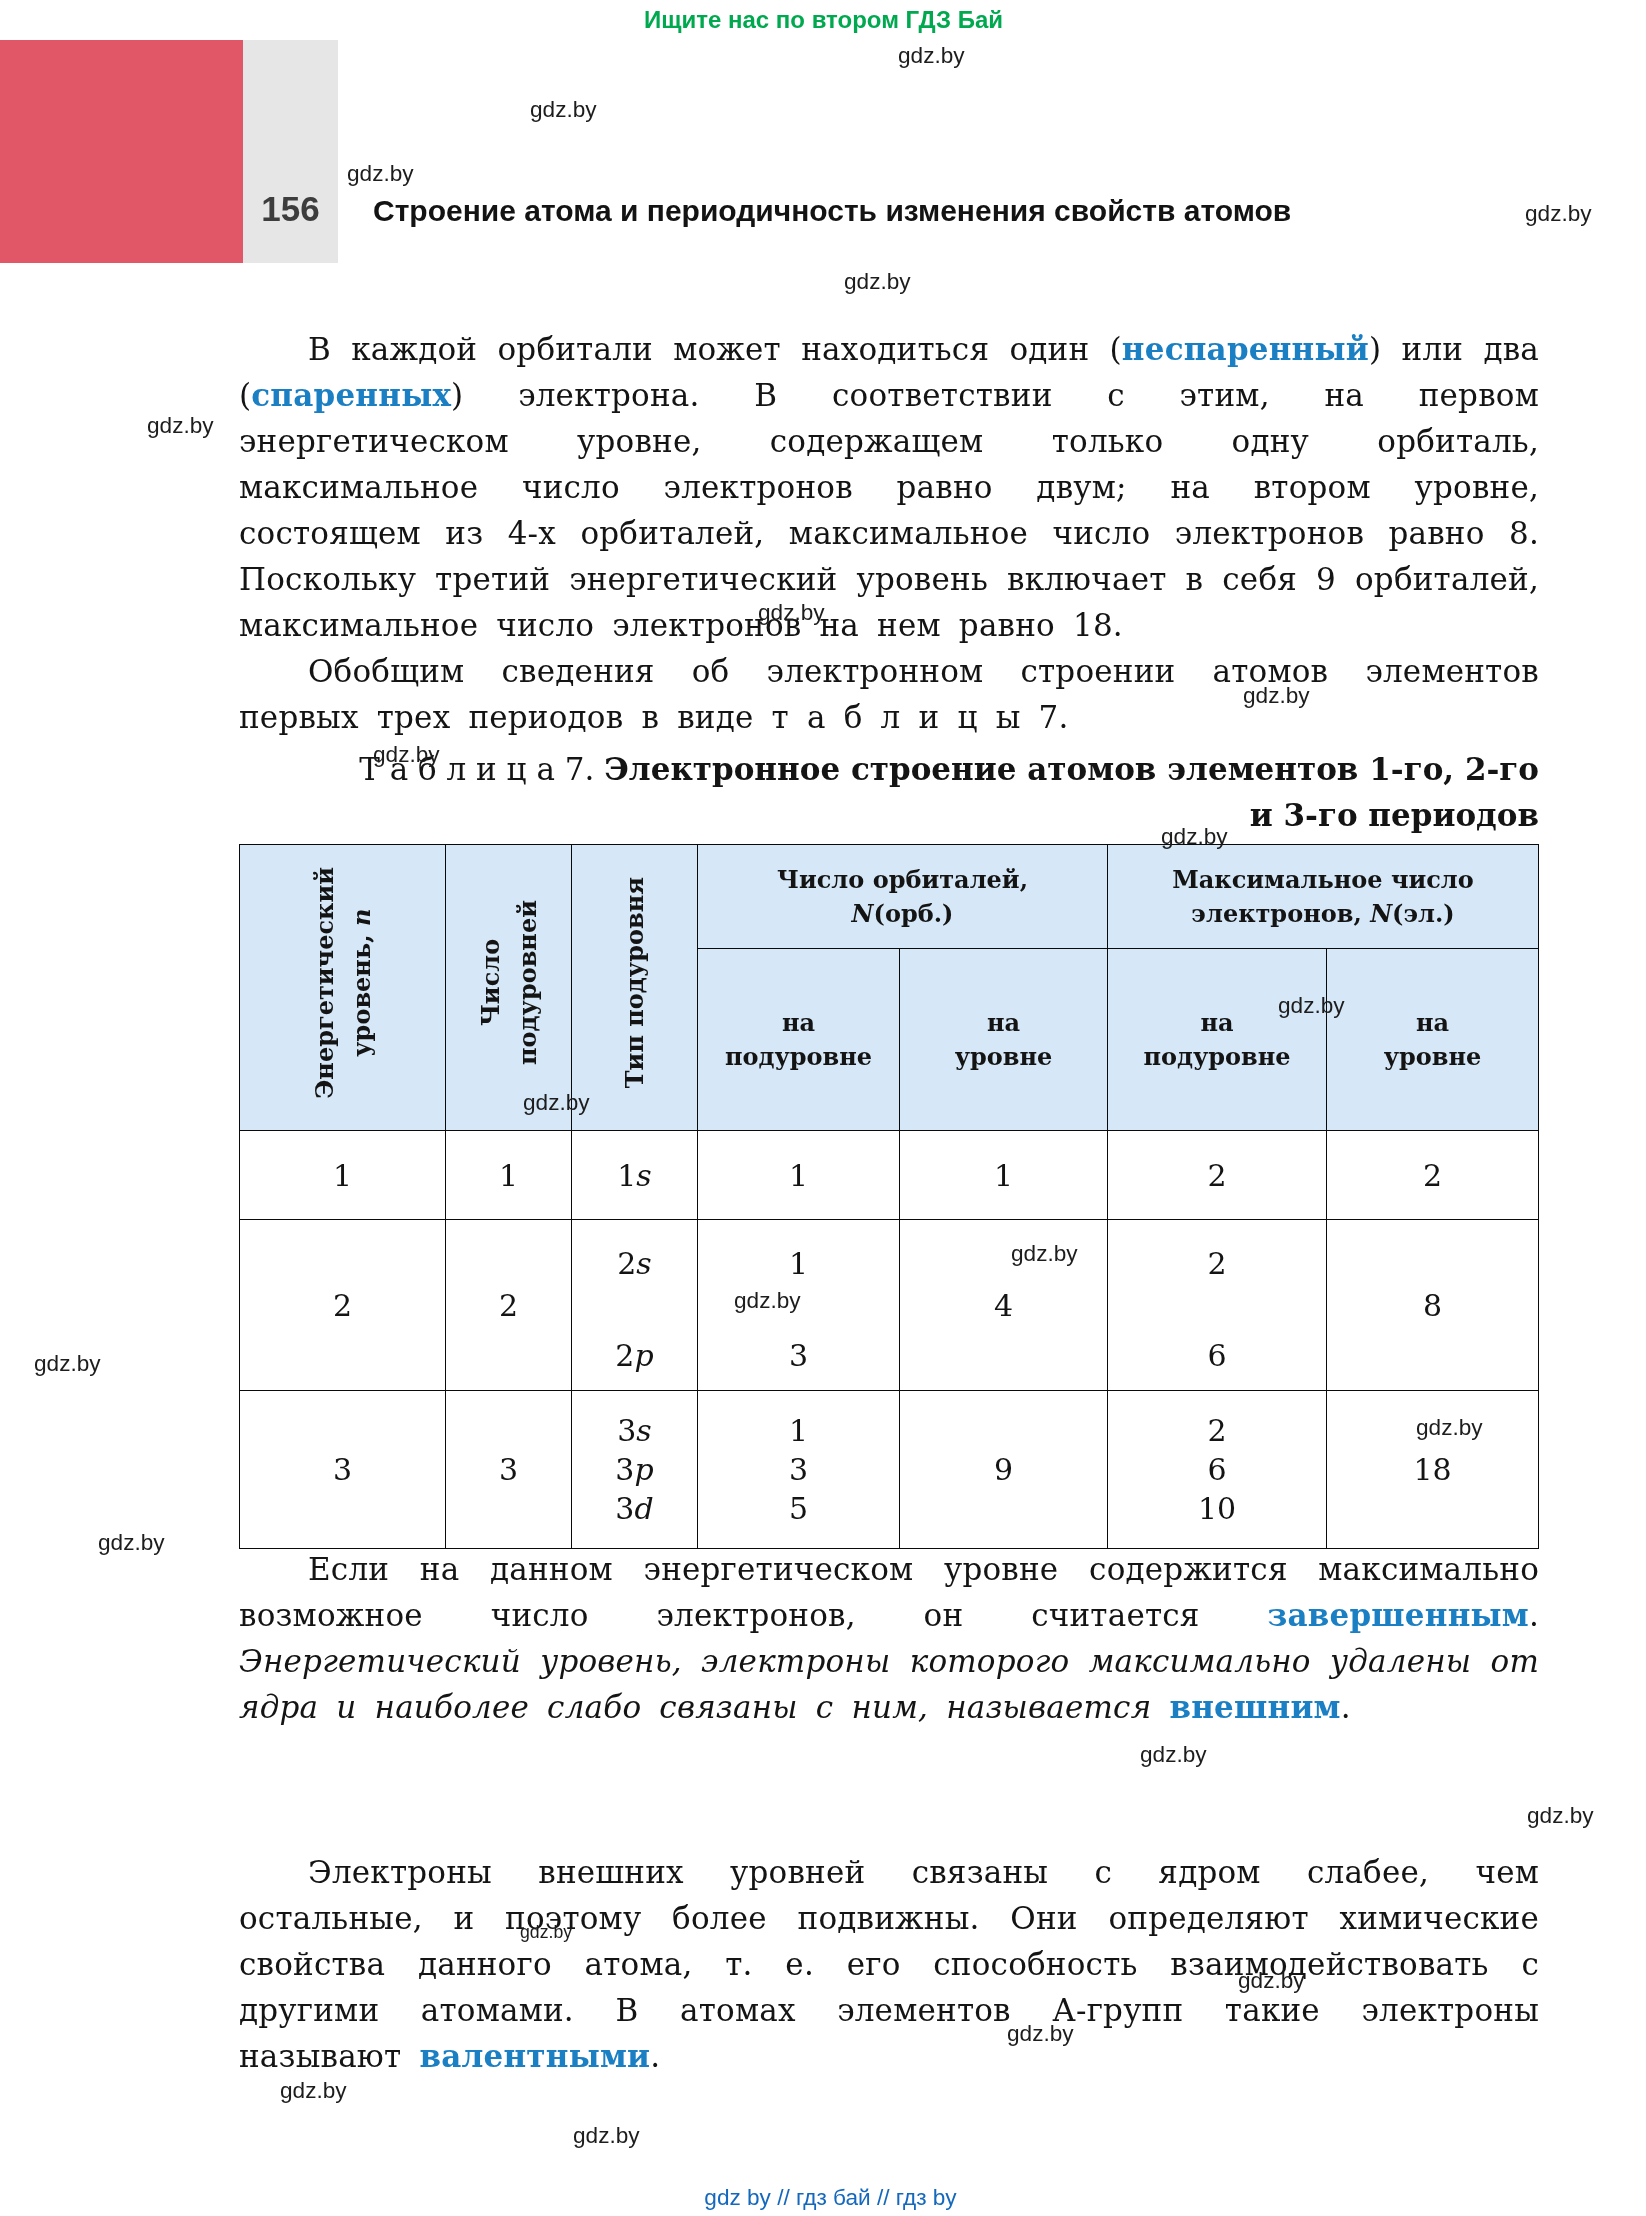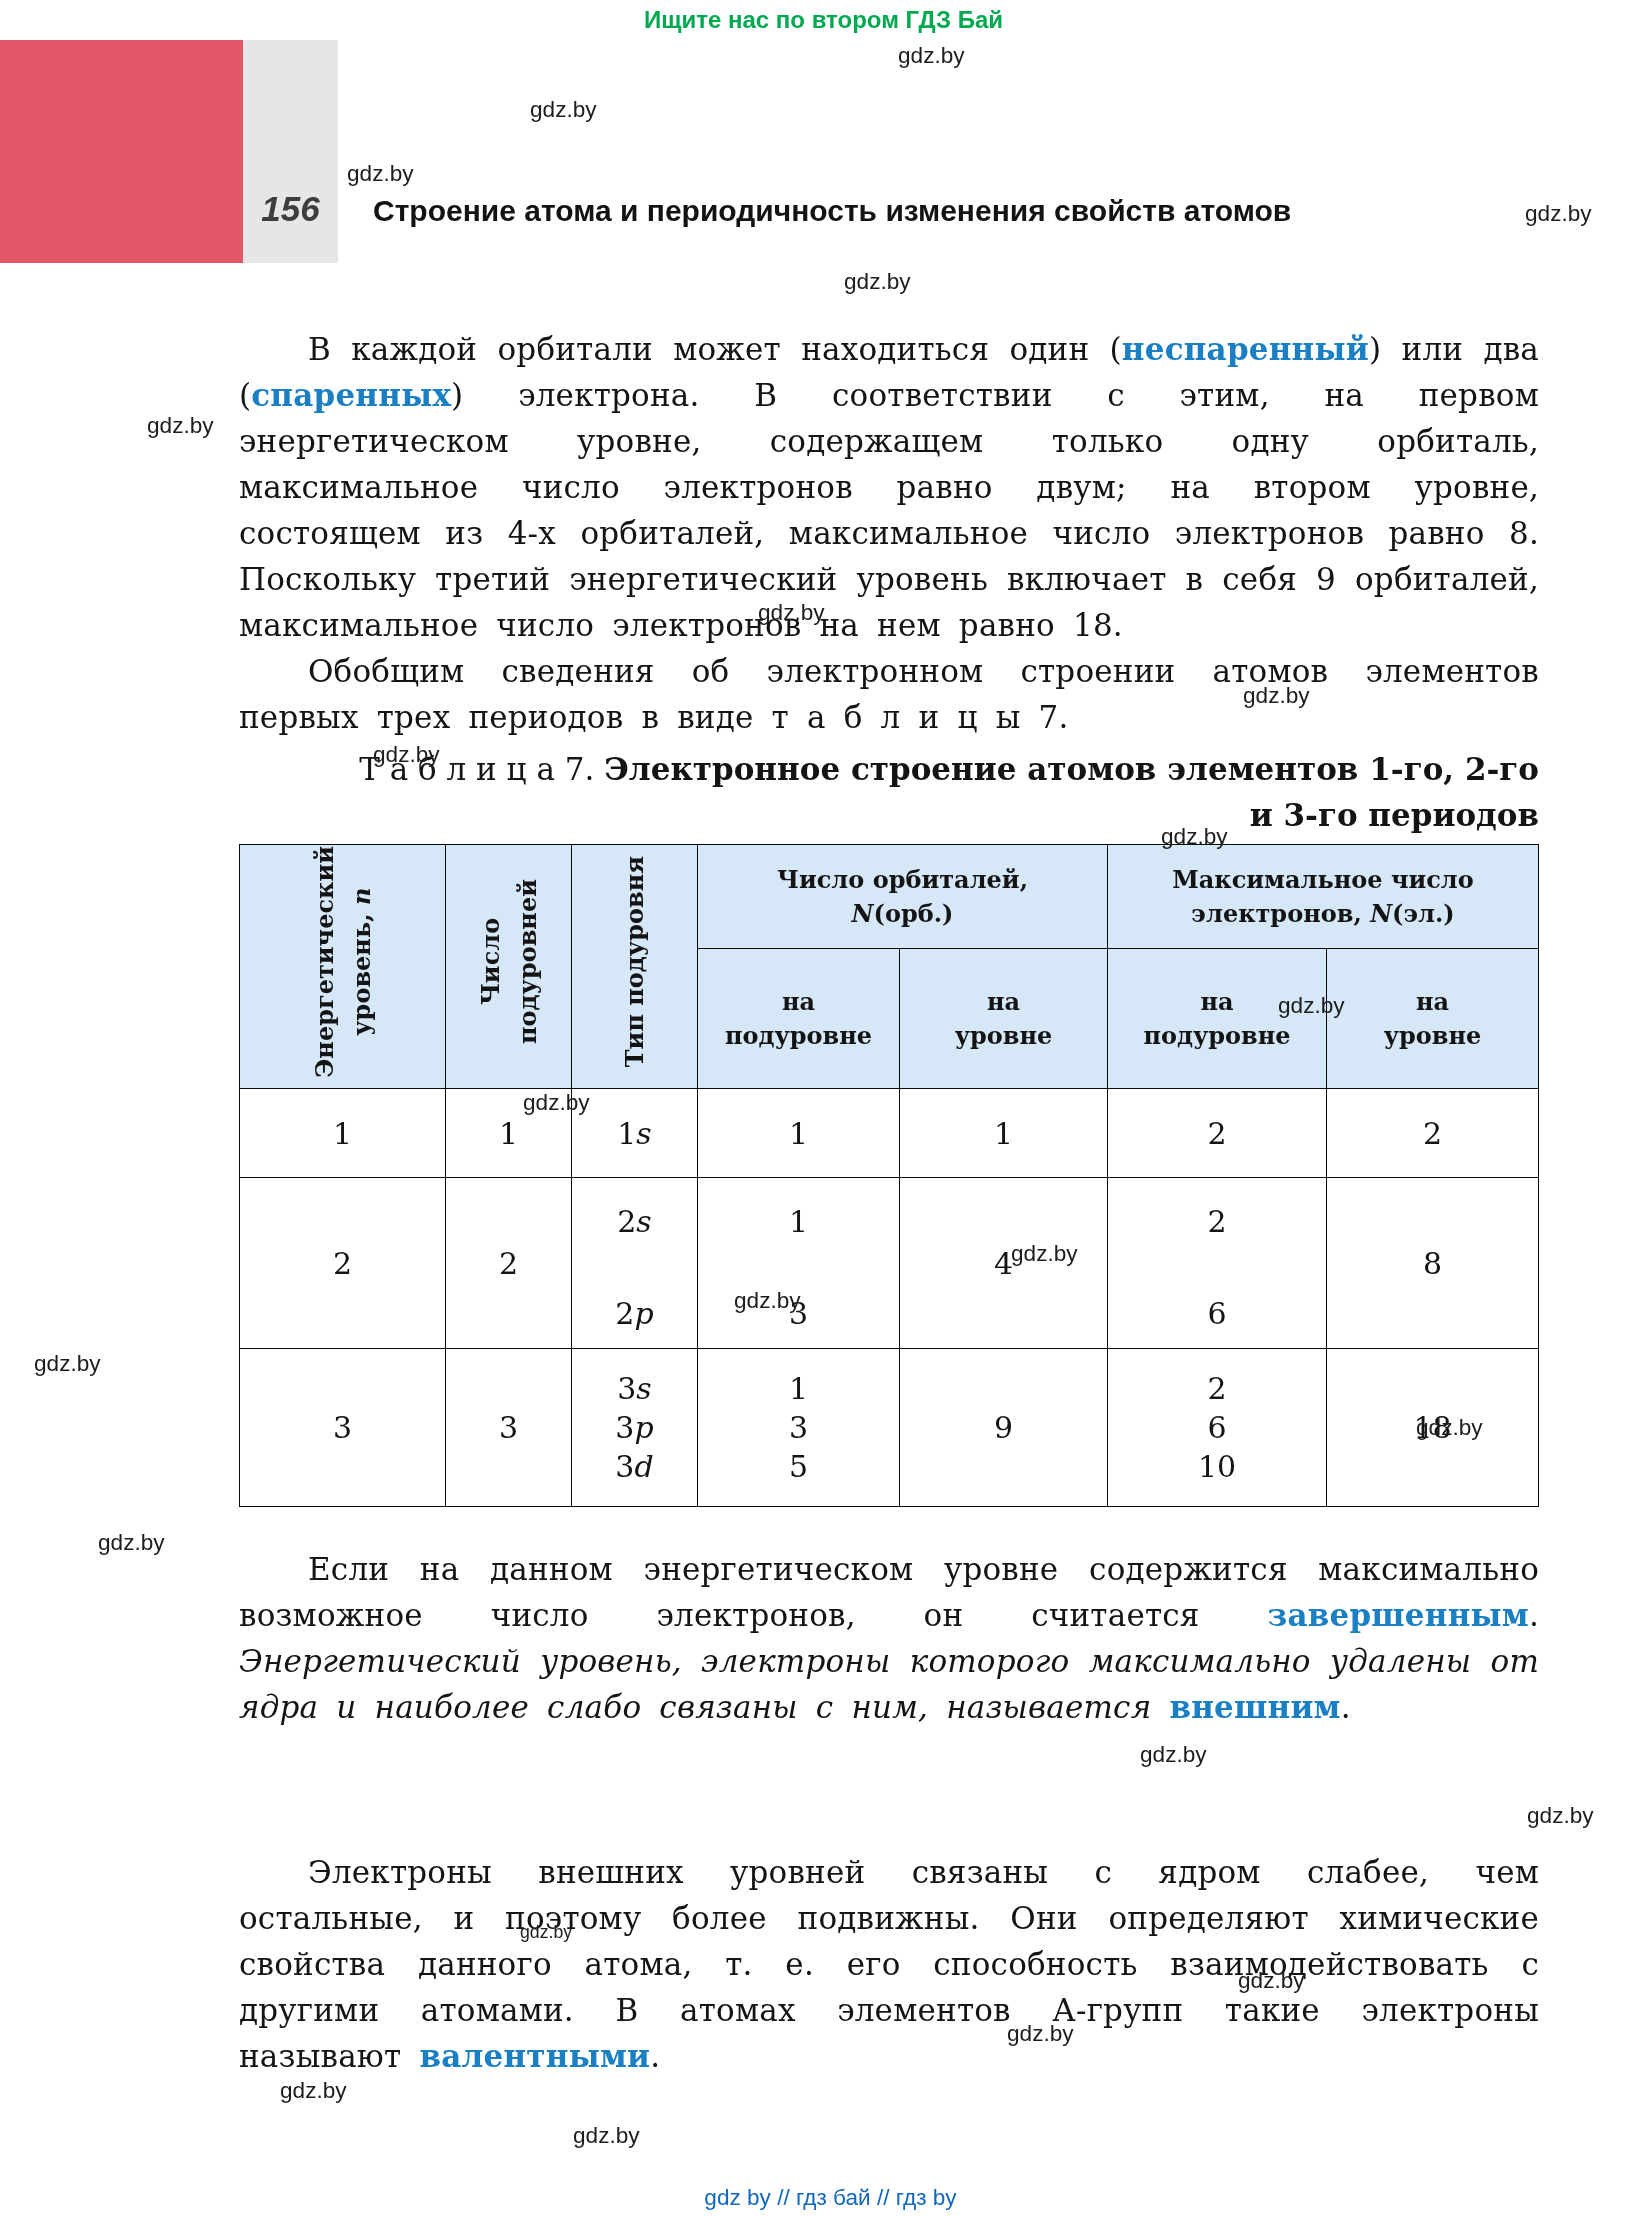--- a/index.html
+++ b/index.html
@@ -23,21 +23,21 @@
     white-space:nowrap;
   }
   .wm-small { font-size:17.7px; }
 
   
   .header { position:absolute; left:0; top:40px; width:100%; height:223px; }
   .pink-block { position:absolute; left:0; top:0; width:243px; height:223px; background:var(--pink); }
   .num-box {
     position:absolute; left:243px; top:0; width:95px; height:223px; background:var(--gray-box);
     display:flex; align-items:flex-end; justify-content:center; padding-bottom:34px; box-sizing:border-box;
-    font-family:"Liberation Sans", sans-serif; font-weight:bold; font-size:35px; color:#3d3d3d;font-style:italic;
+    font-family:"Liberation Sans", sans-serif; font-weight:bold; font-size:35px; color:#3d3d3d;
   }
   .chapter-title {
     position:absolute; left:373px; top:0; height:100%; width:1128px;
     display:flex; align-items:flex-end; padding-bottom:35px; box-sizing:border-box;
     font-family:"Liberation Sans", sans-serif; font-weight:bold; font-size:30px; color:#131313;
   }
 
   
   .para {
     position:absolute; left:239px; width:1300px;
@@ -62,21 +62,21 @@
   .tbl-wrap { position:absolute; left:239px; top:844px; width:1300px; }
   table.etable { border-collapse:collapse; table-layout:fixed; width:1300px; }
   table.etable th, table.etable td {
     border:1.6px solid #0a0a0a; padding:0; text-align:center; vertical-align:middle;
   }
   table.etable thead th {
     background:var(--table-header-bg); font-weight:bold; font-size:24px; line-height:34px;
     white-space:pre-line;
   }
   tr.hrow1 { height:104px; }
-  tr.hrow2 { height:140px; }
+  tr.hrow2 { height:182px; }
   tr.r1 { height:89px; }
   tr.r2 { height:171px; }
   tr.r3 { height:158px; }
   table.etable tbody td { font-size:30px; background:#ffffff; }
 
   .rot {
     display:inline-block;
     writing-mode:vertical-rl; transform:rotate(180deg);
     white-space:pre-line; font-weight:bold; font-size:24px; line-height:37px;
     text-align:center;

